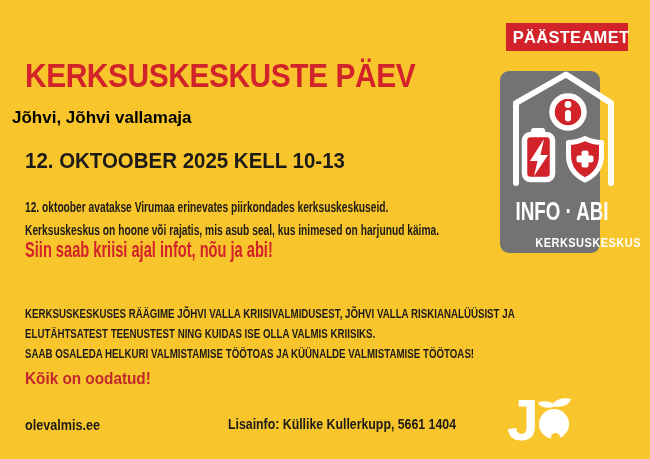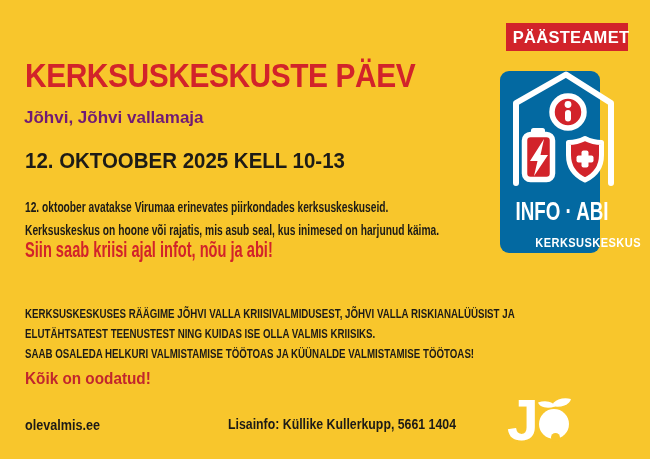--- a/index.html
+++ b/index.html
@@ -16,22 +16,22 @@
   .paasteamet-badge span{
     color:#fff;font-weight:700;font-size:16.5px;letter-spacing:.3px;white-space:nowrap;padding-left:8px;
   }
   
   .title{
     position:absolute;left:25px;top:58px;margin:0;
     font-size:34px;font-weight:700;color:#D2232A;letter-spacing:-.5px;
     transform:scaleX(.88);transform-origin:left top;white-space:nowrap;line-height:1;
   }
   .venue{
-    position:absolute;left:24px;top:109px;
-    font-size:17px;font-weight:700;color:#701a75;white-space:nowrap;line-height:1;
+    position:absolute;left:12px;top:109px;
+    font-size:17px;font-weight:700;color:#000000;white-space:nowrap;line-height:1;
   }
   .datetime{
     position:absolute;left:25px;top:150px;
     font-size:22px;font-weight:700;color:#1D1B17;
     transform:scaleX(.93);transform-origin:left top;white-space:nowrap;line-height:1;
   }
   
   .intro{
     position:absolute;left:25px;top:196px;
     font-size:14px;font-weight:700;color:#1D1B17;line-height:23px;
@@ -59,21 +59,21 @@
     transform:scaleX(.9);transform-origin:left top;white-space:nowrap;line-height:1;
   }
   .footer-info{
     position:absolute;left:228px;top:417px;
     font-size:14px;font-weight:700;color:#1D1B17;
     transform:scaleX(.88);transform-origin:left top;white-space:nowrap;line-height:1;
   }
   
   .emblem{
     position:absolute;left:500px;top:71px;width:100px;height:182px;
-    background:#0369a1;border-radius:9px;
+    background:#737373;border-radius:9px;
   }
   .emblem svg{position:absolute;left:10px;top:0;}
   .emblem-line1{position:absolute;left:0;right:0;top:128px;text-align:center;line-height:1;}
   .emblem-line1 span{
     display:inline-block;color:#fff;font-weight:700;font-size:25px;
     transform:scaleX(.75);white-space:nowrap;
   }
   .emblem-line2{position:absolute;left:0;right:0;top:163px;line-height:1;padding-left:26px;}
   .emblem-line2 span{
     display:inline-block;color:#fff;font-weight:700;font-size:13px;letter-spacing:.5px;

